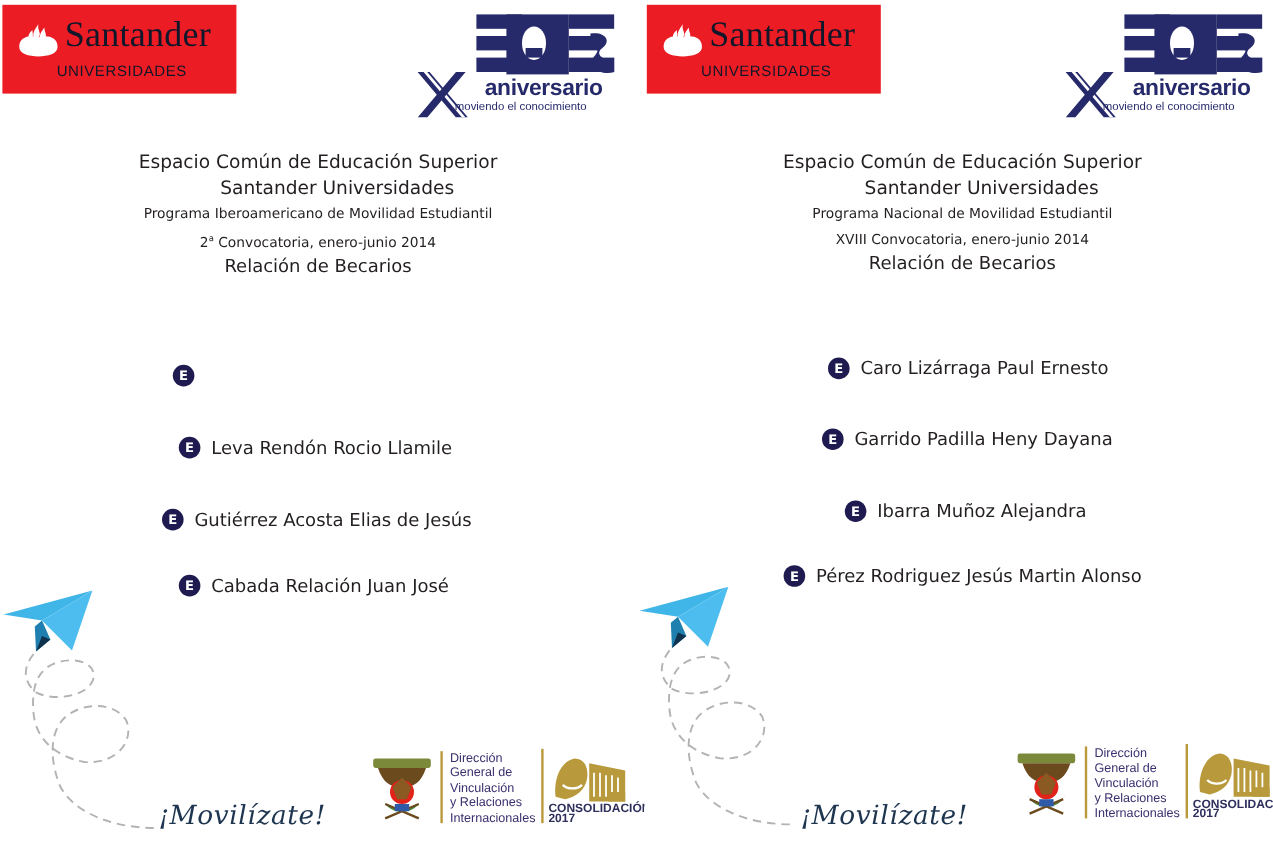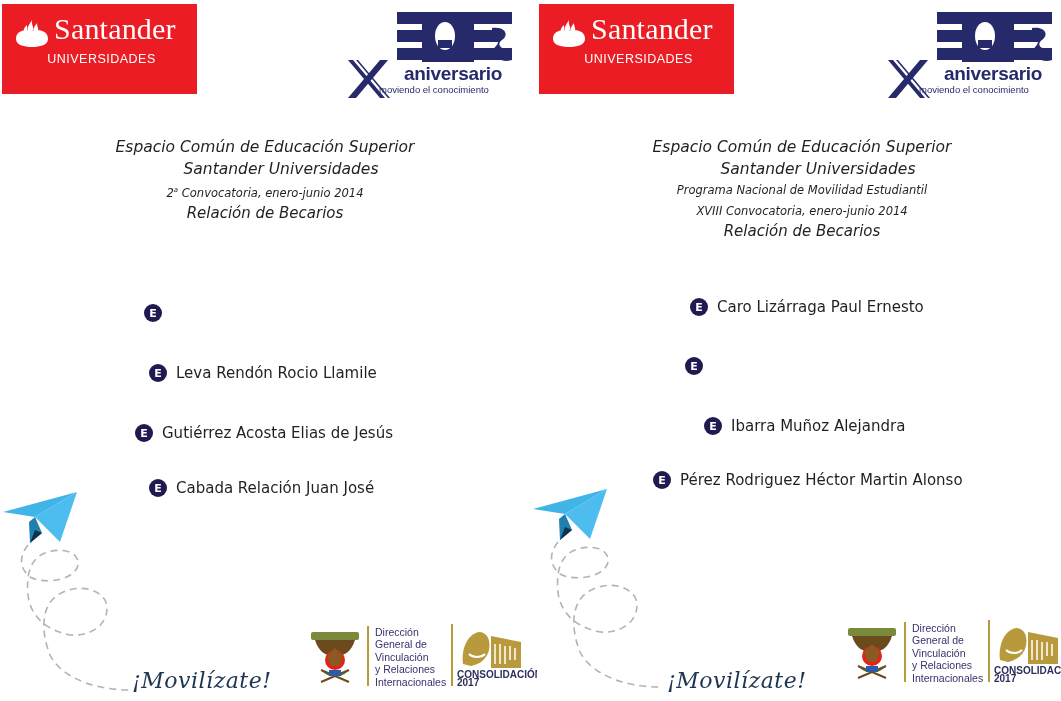--- a/index.html
+++ b/index.html
@@ -4,36 +4,36 @@
   <style>
     * { box-sizing: border-box; margin: 0; padding: 0; }
     html, body { width: 1061px; height: 701px; background: #ffffff; overflow: hidden; }
     body { font-family: "DejaVu Sans", "Liberation Sans", sans-serif; color: #231f20; position: relative; }
 
     .panel { position: absolute; top: 0; height: 701px; background: #fff; }
     .panel.left { left: 0; width: 530px; }
     .panel.right { left: 537px; width: 524px; }
 
     
-    .santander { position: absolute; top: 4px; left: 2px; width: 195px; height: 90px; background: #ec1c24; color: #ffffff; }
+    .santander { position: absolute; top: 4px; left: 2px; width: 195px; height: 74px; background: #ec1c24; color: #0f172a; }
     .panel.right .santander { left: 2px; }
     .santander .flame { position: absolute; left: 12px; top: 13px; width: 36px; height: 32px; }
     .santander .brand { position: absolute; left: 52px; top: 10px; font-family: "Liberation Serif", "DejaVu Serif", serif; font-size: 30px; letter-spacing: 0.2px; line-height: 1; }
     .santander .sub { position: absolute; left: 0; width: 100%; top: 48px; text-align: center; font-family: "Liberation Sans", sans-serif; font-size: 12.5px; letter-spacing: 0.5px; padding-left: 4px; }
 
     
     .ecoes { position: absolute; top: 8px; width: 170px; height: 90px; }
     .panel.left .ecoes { left: 342px; }
     .panel.right .ecoes { left: 345px; }
     .ecoes .aniv { position: absolute; left: 30px; top: 56px; font-family: "Liberation Sans", sans-serif; font-weight: bold; font-size: 19px; color: #262a6b; letter-spacing: -0.3px; line-height: 1; margin-left: 32px; }
     .ecoes .mov { position: absolute; left: 37px; top: 76px; font-family: "Liberation Sans", sans-serif; font-size: 9.5px; color: #262a6b; white-space: nowrap; }
     .ecoes svg { position: absolute; left: 0; top: 0; }
 
     
-    .heading { position: absolute; top: 136px; left: 0; width: 530px; text-align: center; font-style: italic; }
+    .heading { position: absolute; top: 124px; left: 0; width: 530px; text-align: center; }
     .panel.right .heading { width: 530px; left: 0; }
     .heading .h1 { font-size: 15.5px; line-height: 22px; color: #231f20; }
     .heading .h2 { font-size: 15.5px; line-height: 22px; color: #231f20; padding-left: 32px; }
     .heading .h3 { font-size: 11.5px; line-height: 22px; color: #231f20; margin-top: -1px; }
     .heading .h4 { font-size: 11.5px; line-height: 20px; color: #231f20; }
     .heading .h5 { font-size: 15px; line-height: 20px; color: #231f20; }
     .heading sup { font-size: 7px; }
 
     
     .becario { position: absolute; display: flex; align-items: center; white-space: nowrap; font-size: 15px; color: #231f20; }
@@ -89,20 +89,21 @@
       <path d="M11 52 L14 52 L46 90 L43 90 Z" fill="#fff"></path>
       <path d="M38 52 L46 52 L14 90 L6 90 Z" fill="#262a6b"></path>
     </svg>
     <span class="aniv">aniversario</span>
     <span class="mov">moviendo el conocimiento</span>
   </div>
 
   <div class="heading">
     <div class="h1">Espacio Común de Educación Superior</div>
     <div class="h2">Santander Universidades</div>
+    <div class="h3">Programa Iberoamericano de Movilidad Estudiantil</div>
     <div class="h4"><span>2</span><sup>a</sup><span> Convocatoria, enero-junio 2014</span></div>
     <div class="h5">Relación de Becarios</div>
   </div>
 
   <div class="becario" style="left:144px; top:304px;">
     <span class="badge">E</span>
   </div>
   <div class="becario" style="left:149px; top:364px;">
     <span class="badge">E</span>
     <span>Leva Rendón Rocio Llamile</span>
@@ -197,28 +198,29 @@
     <div class="h4">XVIII Convocatoria, enero-junio 2014</div>
     <div class="h5">Relación de Becarios</div>
   </div>
 
   <div class="becario" style="left:153px; top:298px;">
     <span class="badge">E</span>
     <span>Caro Lizárraga Paul Ernesto</span>
   </div>
   <div class="becario" style="left:148px; top:357px;">
     <span class="badge">E</span>
+    <span>Garrido Padilla Heny Dayana</span>
   </div>
   <div class="becario" style="left:167px; top:417px;">
     <span class="badge">E</span>
     <span>Ibarra Muñoz Alejandra</span>
   </div>
   <div class="becario" style="left:116px; top:471px;">
     <span class="badge">E</span>
-    <span>Pérez Rodriguez Héctor Martin Alonso</span>
+    <span>Pérez Rodriguez Jesús Martin Alonso</span>
   </div>
 
   <svg class="plane" style="left:-7px; top:482px;" viewBox="0 0 260 216">
     <path d="M3 27 L77 7 L35 32 Z" fill="#3fb5e8"></path>
     <path d="M35 32 L77 7 L60 57 Z" fill="#4cbdee"></path>
     <path d="M29 37 L35 32 L42 48 L30 58 Z" fill="#1f7fae"></path>
     <path d="M30 58 L42 48 L35 45 Z" fill="#10324d"></path>
     <path d="M28 60 C20 70 18 82 30 92 C45 100 75 95 78 80 C80 66 60 62 45 68 C30 74 26 90 28 110 C30 130 45 145 70 150 C100 152 112 130 105 115 C95 100 70 100 55 112 C40 125 42 150 50 170 C60 190 90 205 130 205" fill="none" stroke="#b3b3b3" stroke-width="1.6" stroke-dasharray="7 5"></path>
   </svg>
   <div class="movilizate" style="left:130px; top:668px;">¡Movilízate!</div>

